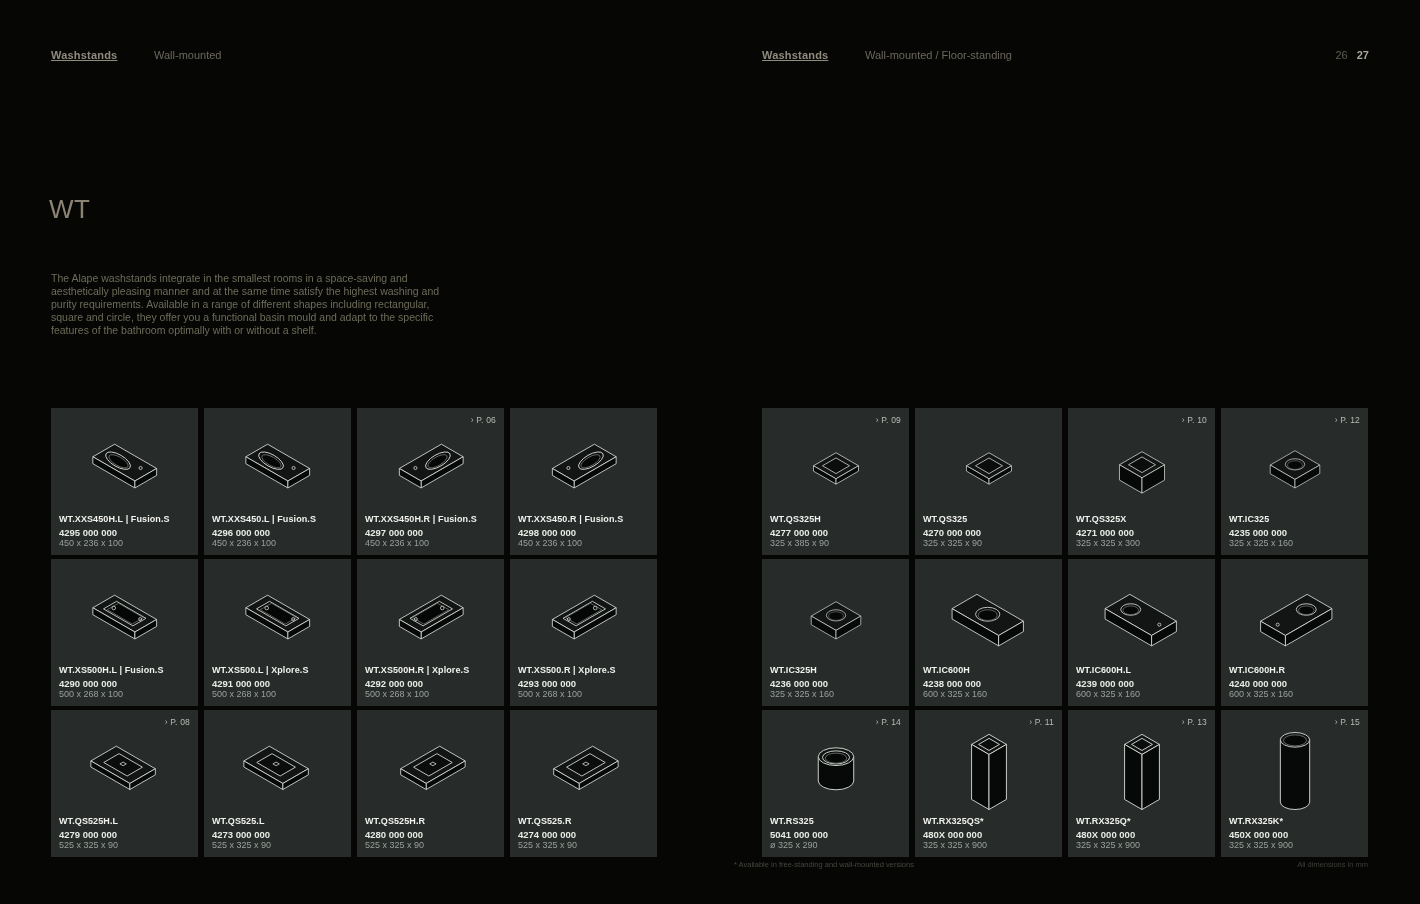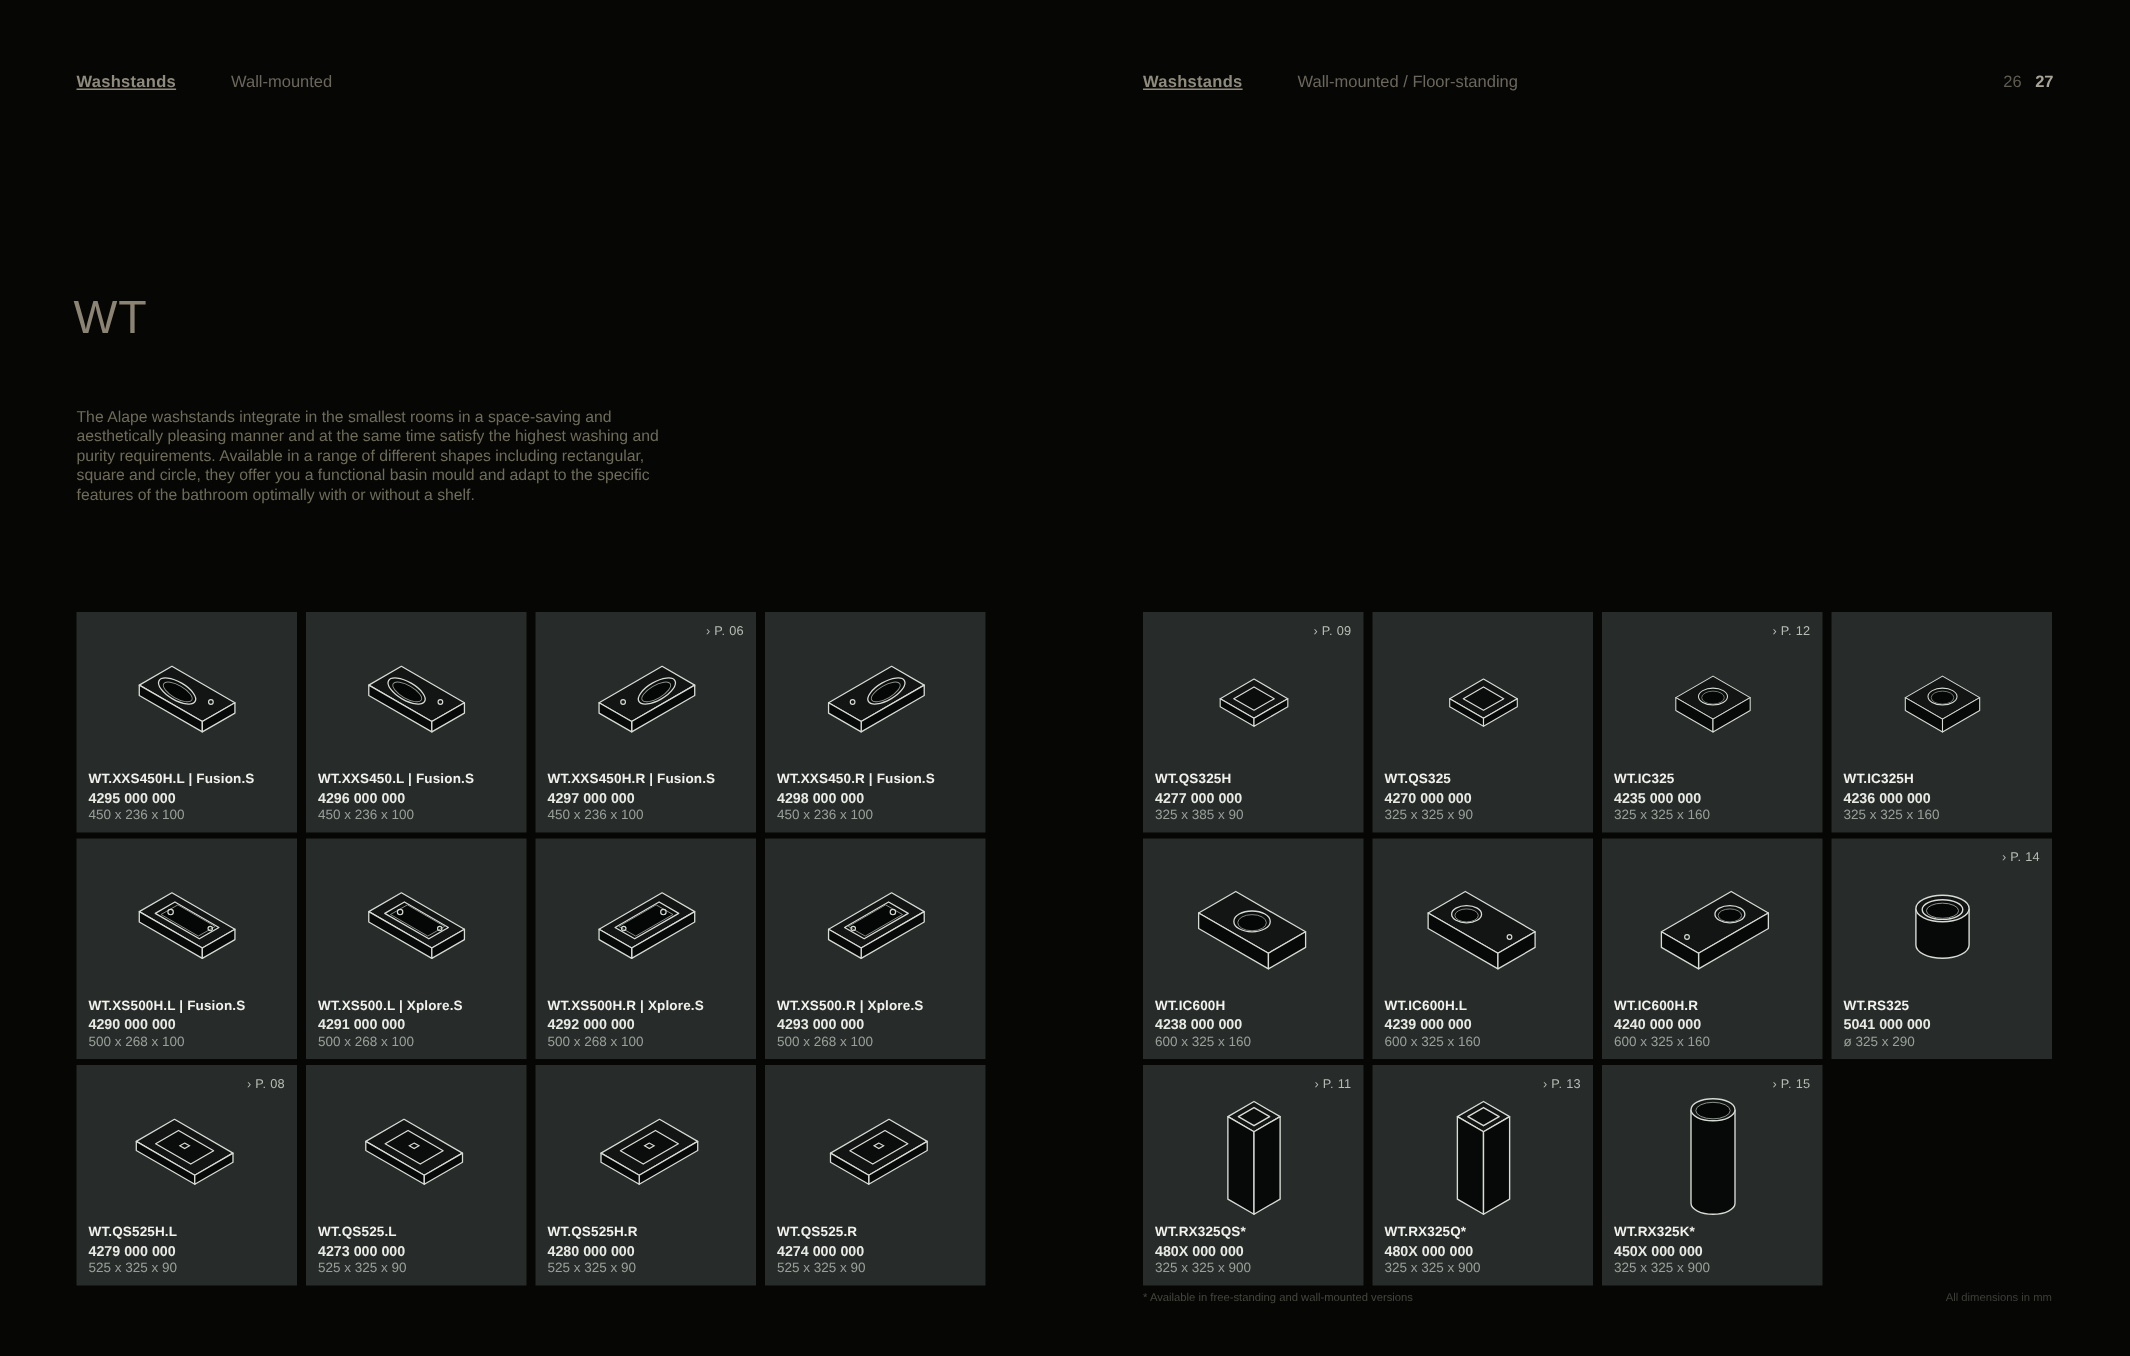--- a/index.html
+++ b/index.html
@@ -12,36 +12,36 @@
   
   .hdr { position:absolute; top:49px; font-size:11px; white-space:nowrap; }
   .hdr .brand { display:inline-block; width:103px; font-weight:bold; color:#8f8b7d; letter-spacing:.2px;text-decoration:underline; }
   .hdr .section { color:#6b675c;margin-top:22px; }
   .hdr-left { left:51px; }
   .hdr-right { left:762px; }
   .page-nums { position:absolute; top:49px; right:51px; font-size:11px; }
   .page-nums .pn-dim { color:#5f5c52; margin-right:9px; }
   .page-nums .pn-cur { color:#a9a598; font-weight:bold; }
   
-  .wt-title { position:absolute; left:49px; top:194px; font-size:31px; font-weight:500; color:#8b8373; letter-spacing:.5px; }
+  .wt-title { position:absolute; left:49px; top:194px; font-size:26px; font-weight:500; color:#8b8373; letter-spacing:.5px; }
   .intro { position:absolute; left:51px; top:261px; width:398px; font-size:10.5px; line-height:13px; color:#6e6c59; }
   
   .grid { position:absolute; top:408px; display:grid; grid-template-columns:repeat(4,147px); grid-auto-rows:147px; gap:4px 6px; }
   .grid-left { left:51px; }
   .grid-right { left:762px; }
   .card { position:relative; background:#272b29; }
   .card-tag { position:absolute; top:7px; right:8px; font-size:8.5px; color:#b7bcb5; letter-spacing:.2px; cursor:pointer; }
   .card-img { position:absolute; left:0; right:0; top:8px; bottom:33px; display:flex; align-items:center; justify-content:center; }
   .card-label { position:absolute; left:8px; right:8px; bottom:7px; }
   .card-name { font-size:9px; font-weight:bold; color:#f1f2ed; margin-bottom:3px; letter-spacing:.1px; }
   .card-meta { display:flex; justify-content:space-between; align-items:baseline;flex-direction:column; }
   .card-article { font-size:9.5px; font-weight:bold; color:#e8eae4; }
   .card-dims { font-size:9px; color:#99a09a; }
   
-  .footnote { position:absolute; left:762px; top:860px; font-size:7.5px; color:#46463f; }
+  .footnote { position:absolute; left:734px; top:860px; font-size:7.5px; color:#46463f; }
   .dims-note { position:absolute; right:52px; top:860px; font-size:7.5px; color:#3e3e39; }
   
   .ftop  { fill:#121514; stroke:#d7dbd5; stroke-width:1; stroke-linejoin:round; }
   .fside { fill:#070908; stroke:#d7dbd5; stroke-width:1; stroke-linejoin:round; }
   .fbowl { fill:#0b0d0c; stroke:#d7dbd5; stroke-width:1; stroke-linejoin:round; }
   .fbowlin { fill:#050706; stroke:#8f958f; stroke-width:.7; }
   .fdot  { fill:none; stroke:#d7dbd5; stroke-width:.9; }
   .fring { fill:none; stroke:#d7dbd5; stroke-width:.9; }
 </style>
 </head>
@@ -360,20 +360,38 @@
         </div>
     <div class="card-label">
       <div class="card-name">WT.QS325</div>
       <div class="card-meta">
         <span class="card-article">4270 000 000</span>
         <span class="card-dims">325 x 325 x 90</span>
       </div>
     </div>
   </div>
 
+  <div class="card">
+    <div class="card-tag">› P. 10</div>
+    <div class="card-img">
+          <svg xmlns="http://www.w3.org/2000/svg" viewBox="0 0 120 74" width="92">
+            <polygon class="ftop" points="60,14 89.4,31 60,48 30.6,31"></polygon>
+            <polygon class="fside" points="30.6,31 60,48 60,68 30.6,51"></polygon>
+            <polygon class="fside" points="89.4,31 60,48 60,68 89.4,51"></polygon>
+            <polygon class="fbowl" points="60,20.8 77.6,31 60,41.2 42.4,31"></polygon>
+          </svg>
+        </div>
+    <div class="card-label">
+      <div class="card-name">WT.QS325X</div>
+      <div class="card-meta">
+        <span class="card-article">4271 000 000</span>
+        <span class="card-dims">325 x 325 x 300</span>
+      </div>
+    </div>
+  </div>
 
   <div class="card">
     <div class="card-tag">› P. 12</div>
     <div class="card-img">
           <svg xmlns="http://www.w3.org/2000/svg" viewBox="0 0 120 66" width="86">
             <polygon class="ftop" points="60,8 94.6,28 60,48 25.4,28"></polygon>
             <polygon class="fside" points="25.4,28 60,48 60,60 25.4,40"></polygon>
             <polygon class="fside" points="94.6,28 60,48 60,60 94.6,40"></polygon>
             <ellipse class="fbowl" cx="60" cy="27" rx="13.5" ry="7.8"></ellipse>
             <ellipse class="fbowlin" cx="60" cy="28" rx="10.5" ry="6"></ellipse>

